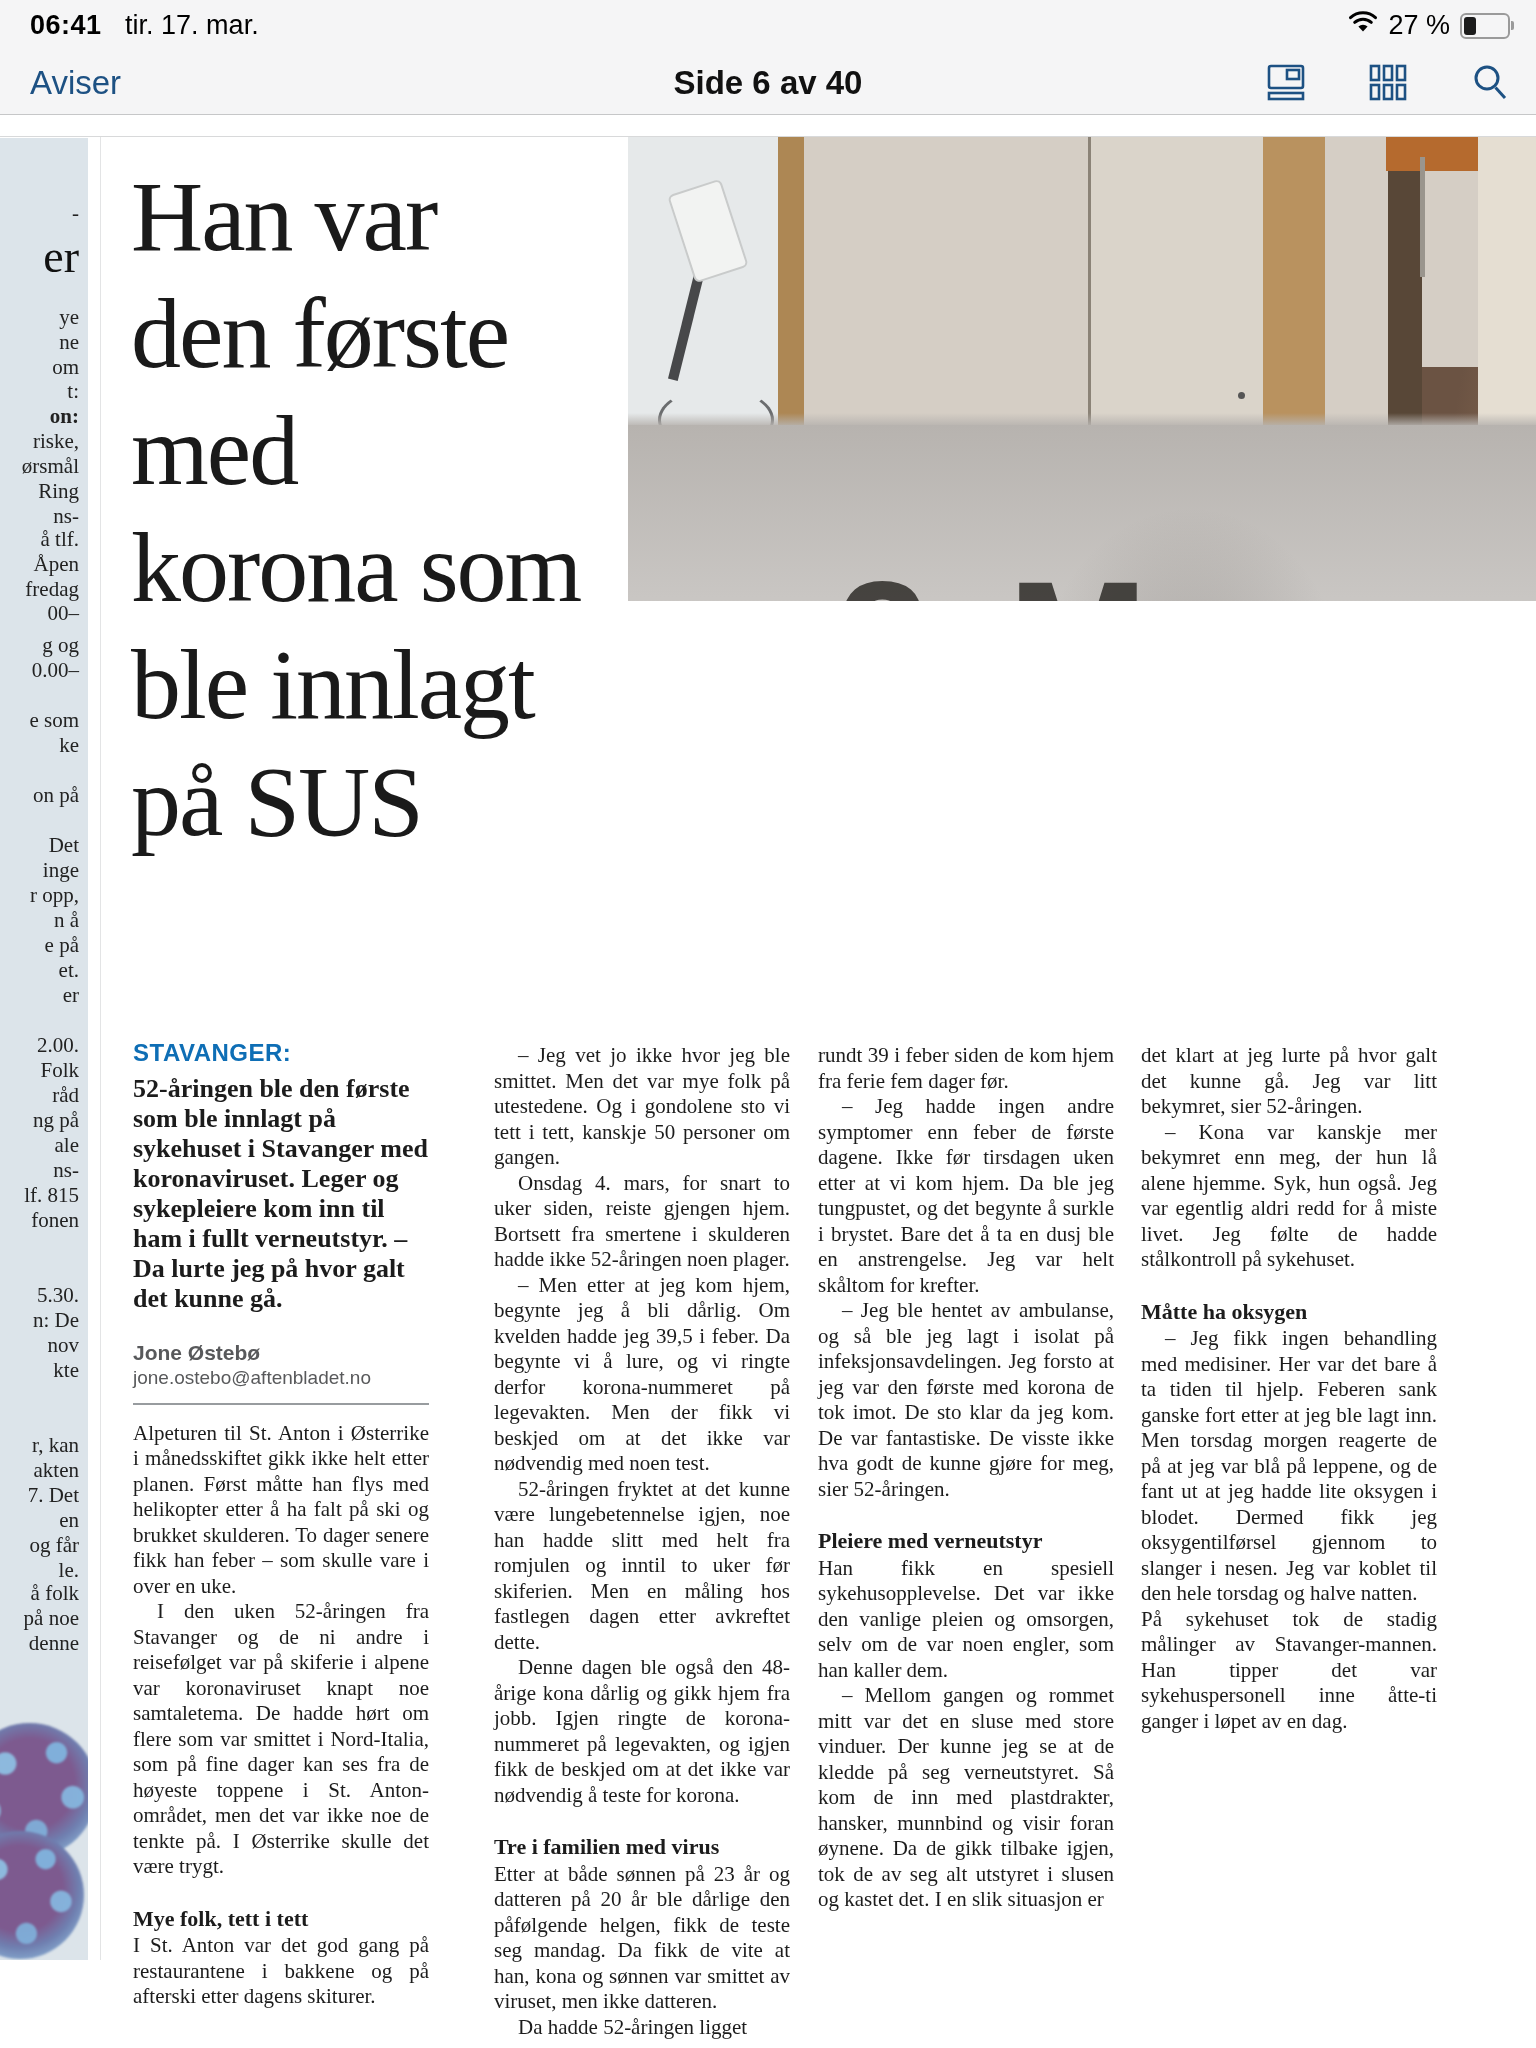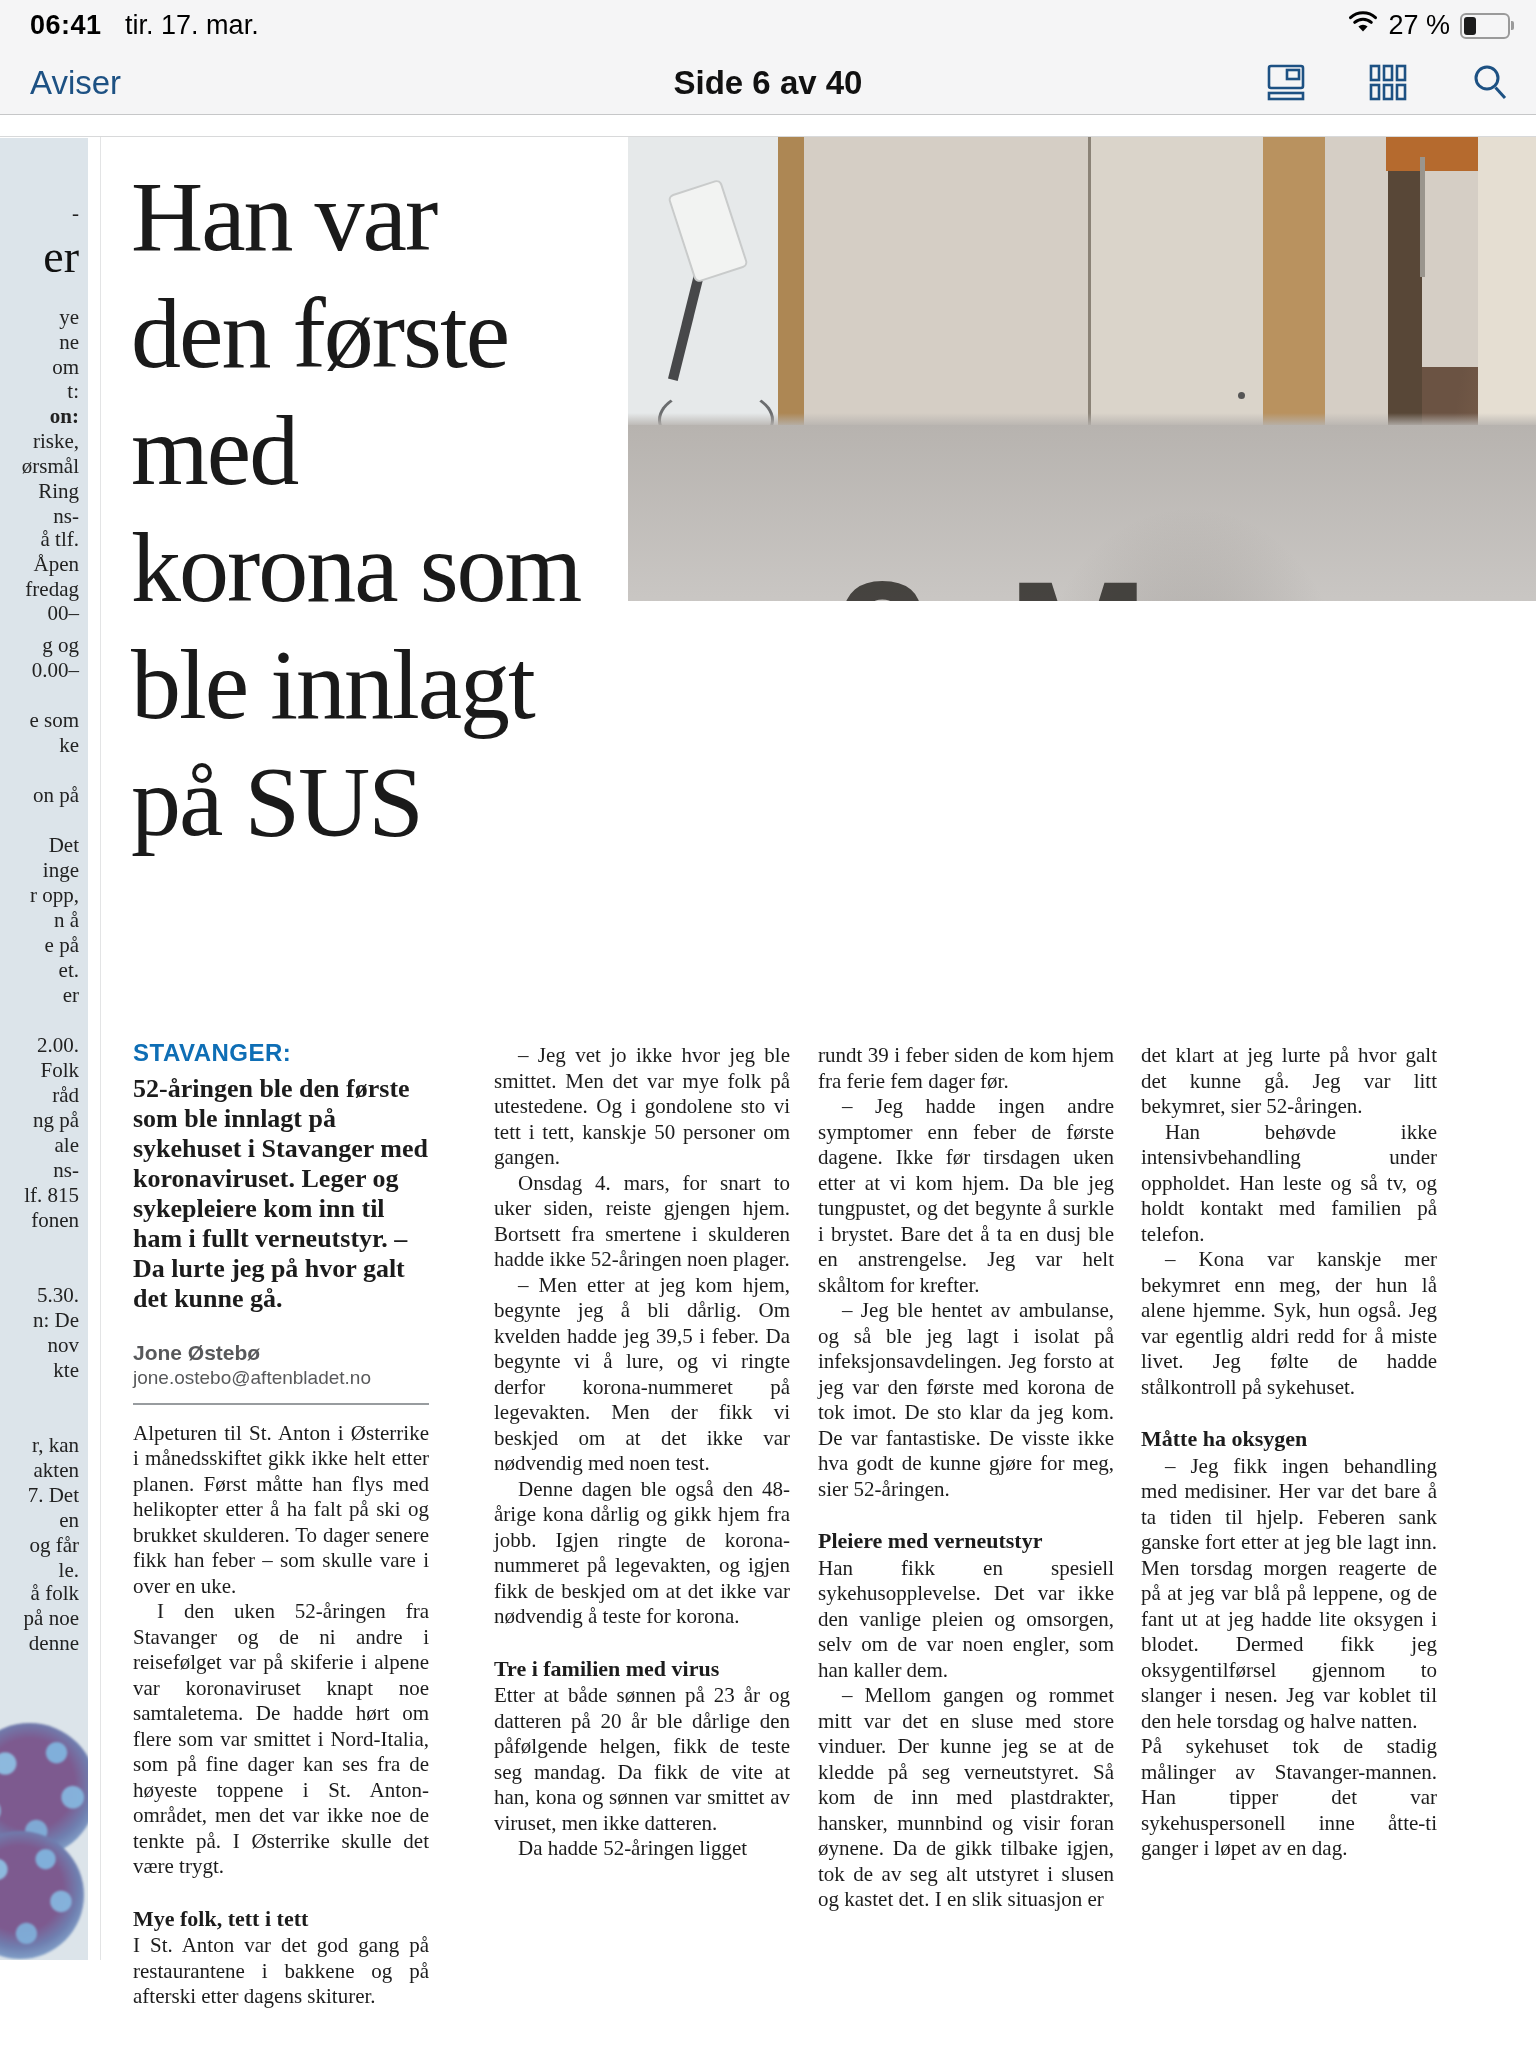--- a/index.html
+++ b/index.html
@@ -241,33 +241,33 @@
       <p class="body-p indent">I den uken 52-åringen fra Stavanger og de ni andre i reisefølget var på skiferie i alpene var koronaviruset knapt noe samtaletema. De hadde hørt om flere som var smittet i Nord-Italia, som på fine dager kan ses fra de høyeste toppene i St. Anton-området, men det var ikke noe de tenkte på. I Østerrike skulle det være trygt.</p>
       <h3 class="subhead">Mye folk, tett i tett</h3>
       <p class="body-p">I St. Anton var det god gang på restaurantene i bakkene og på afterski etter dagens skiturer.</p>
     </div>
 </div>
 
 <div class="col col2" id="col2-body">
     <p class="body-p indent">– Jeg vet jo ikke hvor jeg ble smittet. Men det var mye folk på utestedene. Og i gondolene sto vi tett i tett, kanskje 50 personer om gangen.</p>
     <p class="body-p indent">Onsdag 4. mars, for snart to uker siden, reiste gjengen hjem. Bortsett fra smertene i skulderen hadde ikke 52-åringen noen plager.</p>
     <p class="body-p indent">– Men etter at jeg kom hjem, begynte jeg å bli dårlig. Om kvelden hadde jeg 39,5 i feber. Da begynte vi å lure, og vi ringte derfor korona-nummeret på legevakten. Men der fikk vi beskjed om at det ikke var nødvendig med noen test.</p>
+    <p class="body-p indent">52-åringen fryktet at det kunne være lungebetennelse igjen, noe han hadde slitt med helt fra romjulen og inntil to uker før skiferien. Men en måling hos fastlegen dagen etter avkreftet dette.</p>
     <p class="body-p indent">Denne dagen ble også den 48-årige kona dårlig og gikk hjem fra jobb. Igjen ringte de korona-nummeret på legevakten, og igjen fikk de beskjed om at det ikke var nødvendig å teste for korona.</p>
     <h3 class="subhead">Tre i familien med virus</h3>
     <p class="body-p">Etter at både sønnen på 23 år og datteren på 20 år ble dårlige den påfølgende helgen, fikk de teste seg mandag. Da fikk de vite at han, kona og sønnen var smittet av viruset, men ikke datteren.</p>
     <p class="body-p indent">Da hadde 52-åringen ligget</p>
   </div>
 <div class="col col3" id="col3-body">
     <p class="body-p">rundt 39 i feber siden de kom hjem fra ferie fem dager før.</p>
     <p class="body-p indent">– Jeg hadde ingen andre symptomer enn feber de første dagene. Ikke før tirsdagen uken etter at vi kom hjem. Da ble jeg tungpustet, og det begynte å surkle i brystet. Bare det å ta en dusj ble en anstrengelse. Jeg var helt skåltom for krefter.</p>
     <p class="body-p indent">– Jeg ble hentet av ambulanse, og så ble jeg lagt i isolat på infeksjonsavdelingen. Jeg forsto at jeg var den første med korona de tok imot. De sto klar da jeg kom. De var fantastiske. De visste ikke hva godt de kunne gjøre for meg, sier 52-åringen.</p>
     <h3 class="subhead">Pleiere med verneutstyr</h3>
     <p class="body-p">Han fikk en spesiell sykehusopplevelse. Det var ikke den vanlige pleien og omsorgen, selv om de var noen engler, som han kaller dem.</p>
     <p class="body-p indent">– Mellom gangen og rommet mitt var det en sluse med store vinduer. Der kunne jeg se at de kledde på seg verneutstyret. Så kom de inn med plastdrakter, hansker, munnbind og visir foran øynene. Da de gikk tilbake igjen, tok de av seg alt utstyret i slusen og kastet det. I en slik situasjon er</p>
   </div>
 <div class="col col4" id="col4-body">
     <p class="body-p">det klart at jeg lurte på hvor galt det kunne gå. Jeg var litt bekymret, sier 52-åringen.</p>
-    <p class="body-p indent">Han behøvde ikke intensivbehandling under oppholdet. Han leste og så tv, og holdt kontakt med familien på telefon.</p>
     <p class="body-p indent">– Kona var kanskje mer bekymret enn meg, der hun lå alene hjemme. Syk, hun også. Jeg var egentlig aldri redd for å miste livet. Jeg følte de hadde stålkontroll på sykehuset.</p>
     <h3 class="subhead">Måtte ha oksygen</h3>
     <p class="body-p indent">– Jeg fikk ingen behandling med medisiner. Her var det bare å ta tiden til hjelp. Feberen sank ganske fort etter at jeg ble lagt inn. Men torsdag morgen reagerte de på at jeg var blå på leppene, og de fant ut at jeg hadde lite oksygen i blodet. Dermed fikk jeg oksygentilførsel gjennom to slanger i nesen. Jeg var koblet til den hele torsdag og halve natten.</p>
     <p class="body-p">På sykehuset tok de stadig målinger av Stavanger-mannen. Han tipper det var sykehuspersonell inne åtte-ti ganger i løpet av en dag.</p>
   </div>
 
 </body></html>

